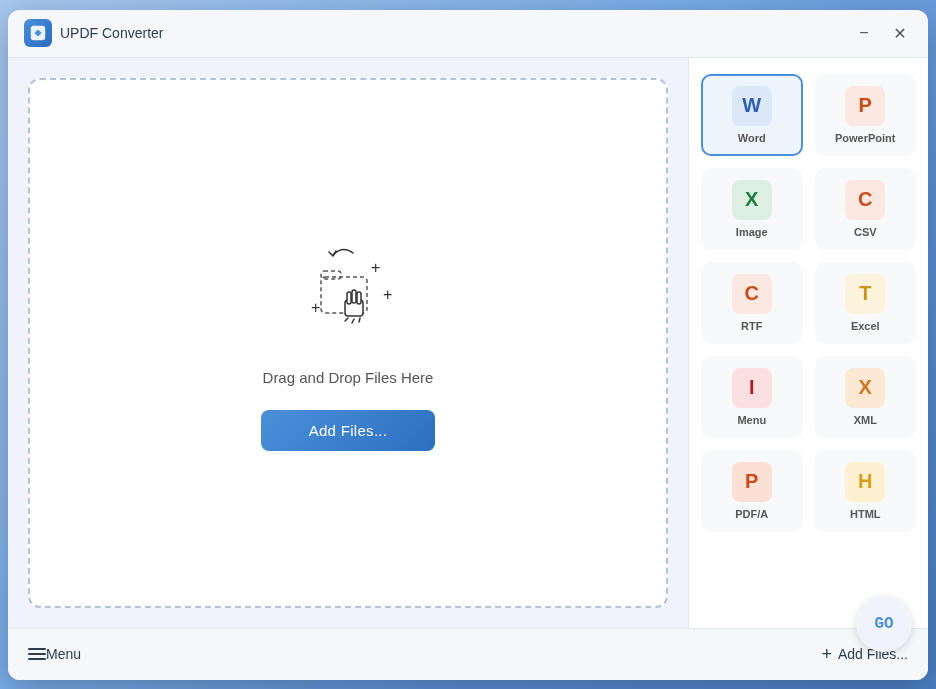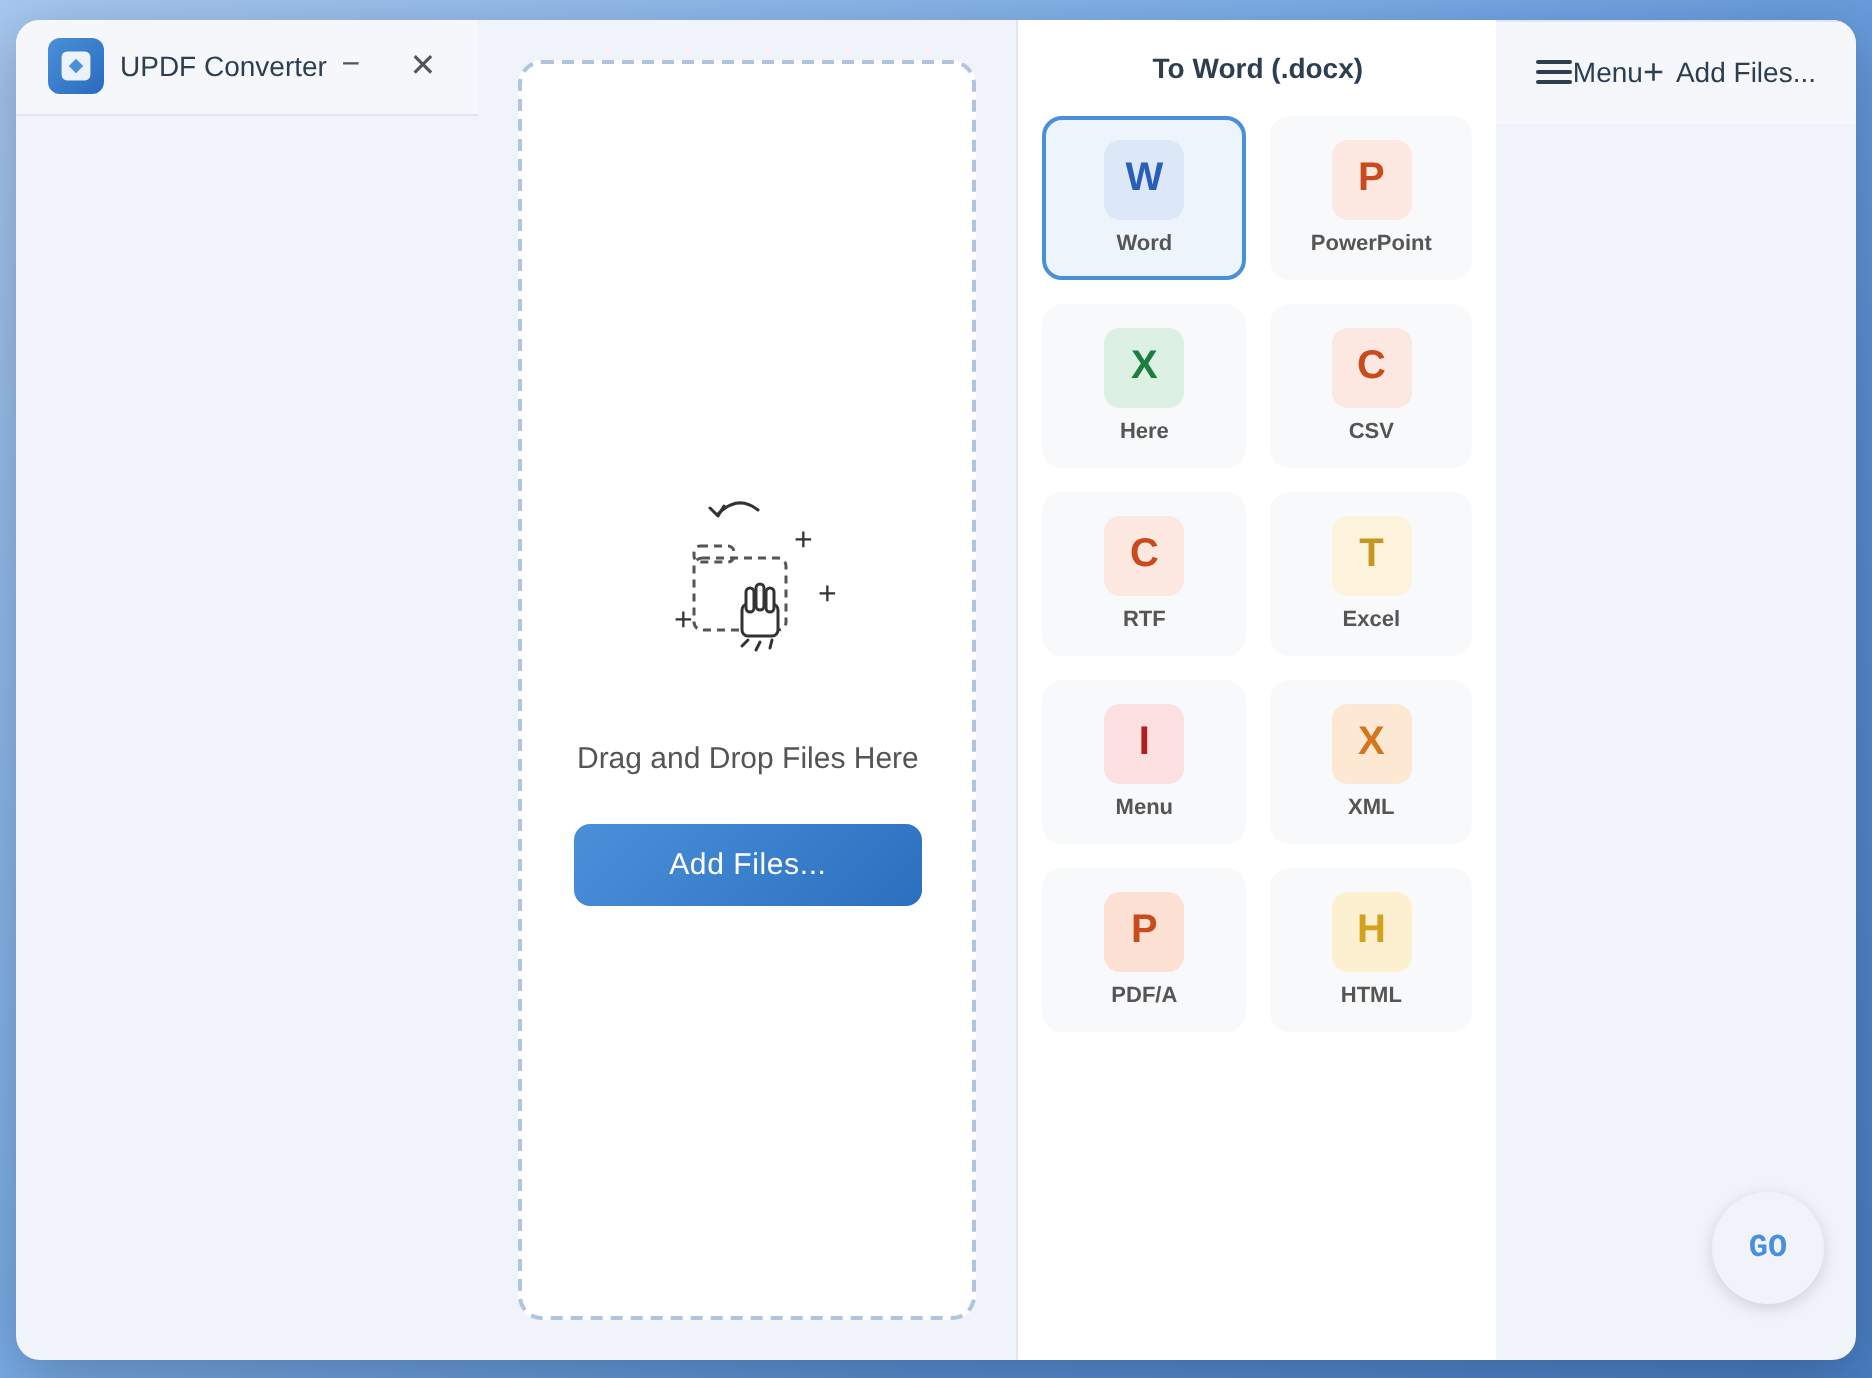--- a/index.html
+++ b/index.html
@@ -13,21 +13,21 @@
       justify-content: center;
       overflow: hidden;
     }
     .window {
       width: 920px;
       height: 670px;
       background: #f0f4fa;
       border-radius: 12px;
       box-shadow: 0 8px 32px rgba(0,0,0,0.25);
       display: flex;
-      flex-direction: row;
+      flex-direction: column;
       overflow: hidden;
     }
     
     .titlebar {
       height: 48px;
       background: #f5f7fb;
       border-bottom: 1px solid #e0e6ef;
       display: flex;
       align-items: center;
       padding: 0 16px;
@@ -282,33 +282,32 @@
               <line x1="17" y1="28" x2="16" y2="32" stroke="#333" stroke-width="1.5" stroke-linecap="round"></line>
             </g>
           </svg>
         </div>
         <span class="drop-text">Drag and Drop Files Here</span>
         <button class="add-files-btn">Add Files...</button>
       </div>
     </div>
 
     <div class="sidebar">
-      <div class="sidebar-title">To Word (.docx)</div>
       <div class="format-grid" id="format-grid">
       <div class="format-item selected">
             <div class="format-icon" style="background: rgb(220, 232, 248); color: rgb(43, 94, 184);">W</div>
             <span class="format-label">Word</span>
           </div>
           <div class="format-item">
             <div class="format-icon" style="background: rgb(252, 232, 224); color: rgb(200, 75, 30);">P</div>
             <span class="format-label">PowerPoint</span>
           </div>
           <div class="format-item">
             <div class="format-icon" style="background: rgb(221, 240, 228); color: rgb(30, 126, 62);">X</div>
-            <span class="format-label">Here</span>
+            <span class="format-label">Image</span>
           </div>
           <div class="format-item">
             <div class="format-icon" style="background: rgb(252, 232, 224); color: rgb(200, 75, 30);">C</div>
             <span class="format-label">CSV</span>
           </div>
           <div class="format-item">
             <div class="format-icon" style="background: rgb(252, 232, 224); color: rgb(200, 75, 30);">C</div>
             <span class="format-label">RTF</span>
           </div>
           <div class="format-item">

